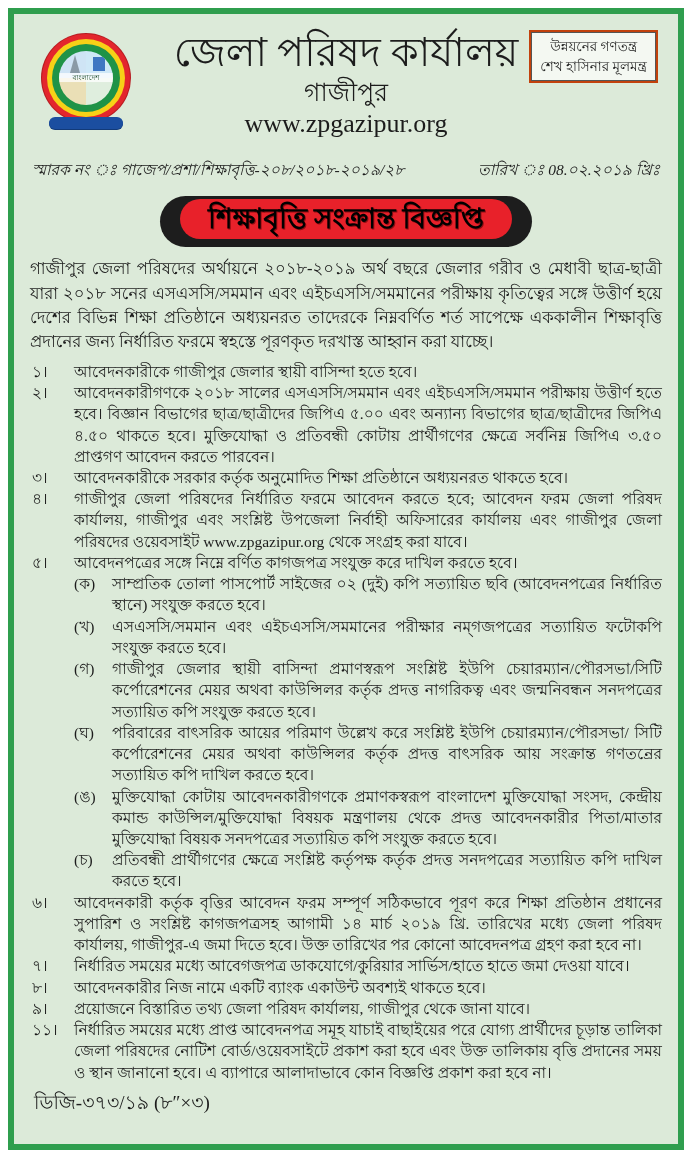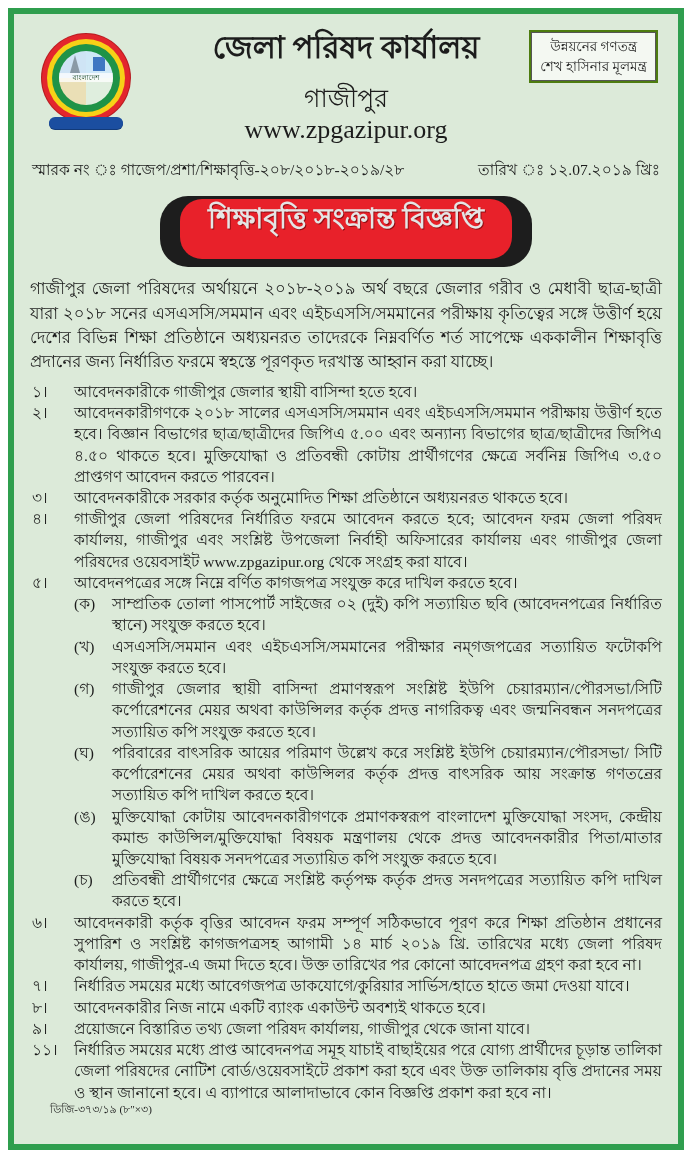--- a/index.html
+++ b/index.html
@@ -16,50 +16,50 @@
   .logo-core{width:54px;height:54px;border-radius:50%;position:relative;overflow:hidden;
     background:conic-gradient(#cfe8f7 0 90deg,#dfeede 90deg 180deg,#eadfb6 180deg 270deg,#cfe4f5 270deg 360deg);}
   .logo-core:before{content:"";position:absolute;left:11px;top:4px;width:0;height:0;
     border-left:5px solid transparent;border-right:5px solid transparent;border-bottom:18px solid #8a9aa6;}
   .logo-core:after{content:"";position:absolute;right:8px;top:6px;width:12px;height:14px;background:#3f76c2;}
   .logo-band{position:absolute;left:0;right:0;top:50%;transform:translateY(-55%);
     font-size:7px;line-height:9px;color:#063a12;background:rgba(255,255,255,.75);font-family:"Liberation Sans",sans-serif;}
   .logo-ribbon{width:74px;height:12px;background:#1b4ea0;border-radius:7px;margin:-5px auto 0;position:relative;z-index:2;box-shadow:0 1px 0 #123a79;}
 
   .titles{text-align:center;padding-top:4px;}
-  .org-title{font-size:31px;font-weight:bold;line-height:1.15;}
-  .org-sub{font-size:25px;line-height:1.2;margin-top:18px;}
+  .org-title{font-size:40px;font-weight:normal;line-height:1.15;}
+  .org-sub{font-size:25px;line-height:1.2;margin-top:2px;}
   .org-web{font-size:26px;line-height:1.2;margin-top:0;font-family:"Liberation Serif",serif;}
 
-  .slogan-box{position:absolute;right:6px;top:4px;border:2px solid #4d7c0f;background:#f4f8f2;
+  .slogan-box{position:absolute;right:6px;top:4px;border:2px solid #c2410c;background:#f4f8f2;
     padding:5px 9px;text-align:center;font-size:13.5px;line-height:1.45;box-shadow:0 0 0 1px #555 inset;}
 
   
   .ref-row{display:flex;justify-content:space-between;align-items:baseline;font-size:15.5px;
-    padding:2px 4px 0 4px;margin-top:2px;}
+    padding:2px 4px 0 4px;margin-top:2px;font-style:italic;}
 
   
   .banner-wrap{display:flex;justify-content:center;margin:12px 0 4px;}
   .banner-outer{background:#1d1d1d;border-radius:28px;padding:3px 20px 8px;}
-  .banner{background:#e8212a;border-radius:22px;padding:4px 28px 24px;color:#e5e5e5;
+  .banner{background:#e8212a;border-radius:22px;padding:4px 28px 4px;color:#000000;
     font-weight:bold;font-size:28px;line-height:1.15;text-shadow:1px 1px 0 #8e0d12;}
 
   
   .intro{font-size:16.5px;line-height:1.48;text-align:justify;margin:10px 2px 6px;}
   .cond-heading{font-size:19px;font-weight:bold;text-align:center;text-decoration:underline;margin:2px 0 6px;}
 
   .cond-list{font-size:15.5px;line-height:1.37;}
   .cond-row{display:flex;}
   .cond-no{flex:0 0 46px;padding-left:4px;box-sizing:border-box;}
   .cond-text{flex:1;text-align:justify;padding-right:2px;}
   .sub-row{display:flex;margin-left:46px;}
   .sub-no{flex:0 0 38px;}
   .sub-text{flex:1;text-align:justify;padding-right:2px;}
 
-  .print-code{position:absolute;left:36px;bottom:24px;font-size:11px;}
+  .print-code{position:absolute;left:20px;bottom:24px;font-size:19px;}
 </style>
 </head>
 <body>
 
 <div class="page">
   <div class="doc">
 
     <div class="header">
       <div class="logo">
         <div class="ring-red">
@@ -81,21 +81,21 @@
       </div>
 
       <div class="slogan-box">
         <div>উন্নয়নের গণতন্ত্র</div>
         <div>শেখ হাসিনার মূলমন্ত্র</div>
       </div>
     </div>
 
     <div class="ref-row">
       <span>স্মারক নং ঃ গাজেপ/প্রশা/শিক্ষাবৃত্তি-২০৮/২০১৮-২০১৯/২৮</span>
-      <span>তারিখ ঃ ১২.07.২০১৯ খ্রিঃ</span>
+      <span>তারিখ ঃ 08.০২.২০১৯ খ্রিঃ</span>
     </div>
 
     <div class="banner-wrap">
       <div class="banner-outer">
         <div class="banner">শিক্ষাবৃত্তি সংক্রান্ত বিজ্ঞপ্তি</div>
       </div>
     </div>
 
     <p class="intro">গাজীপুর জেলা পরিষদের অর্থায়নে ২০১৮-২০১৯ অর্থ বছরে জেলার গরীব ও মেধাবী ছাত্র-ছাত্রী যারা ২০১৮ সনের এসএসসি/সমমান এবং এইচএসসি/সমমানের পরীক্ষায় কৃতিত্বের সঙ্গে উত্তীর্ণ হয়ে দেশের বিভিন্ন শিক্ষা প্রতিষ্ঠানে অধ্যয়নরত তাদেরকে নিম্নবর্ণিত শর্ত সাপেক্ষে এককালীন শিক্ষাবৃত্তি প্রদানের জন্য নির্ধারিত ফরমে স্বহস্তে পূরণকৃত  দরখাস্ত আহ্বান করা যাচ্ছে।</p>
 

